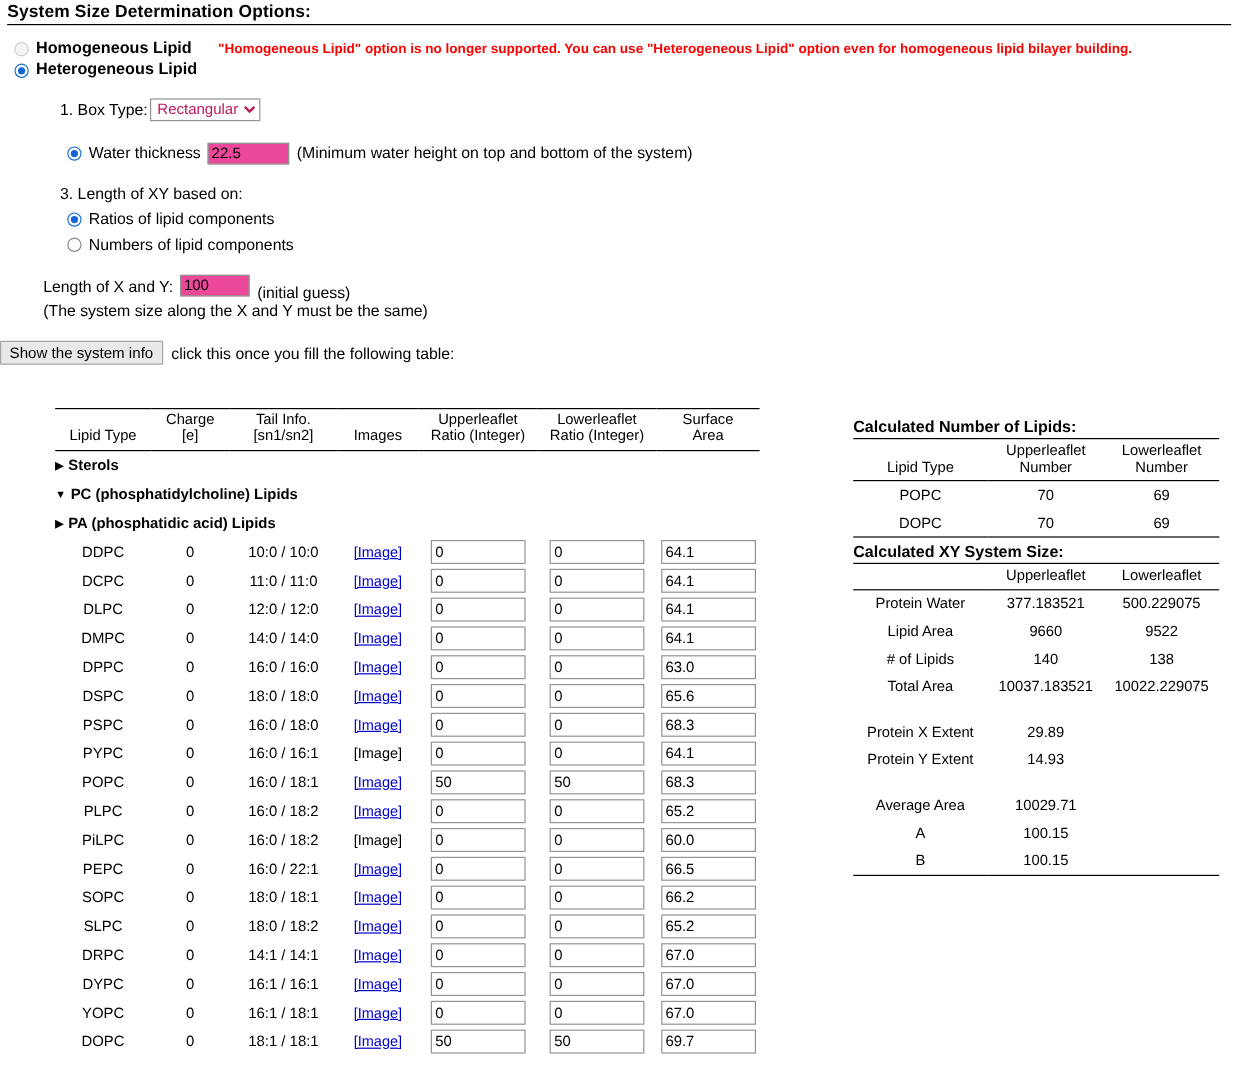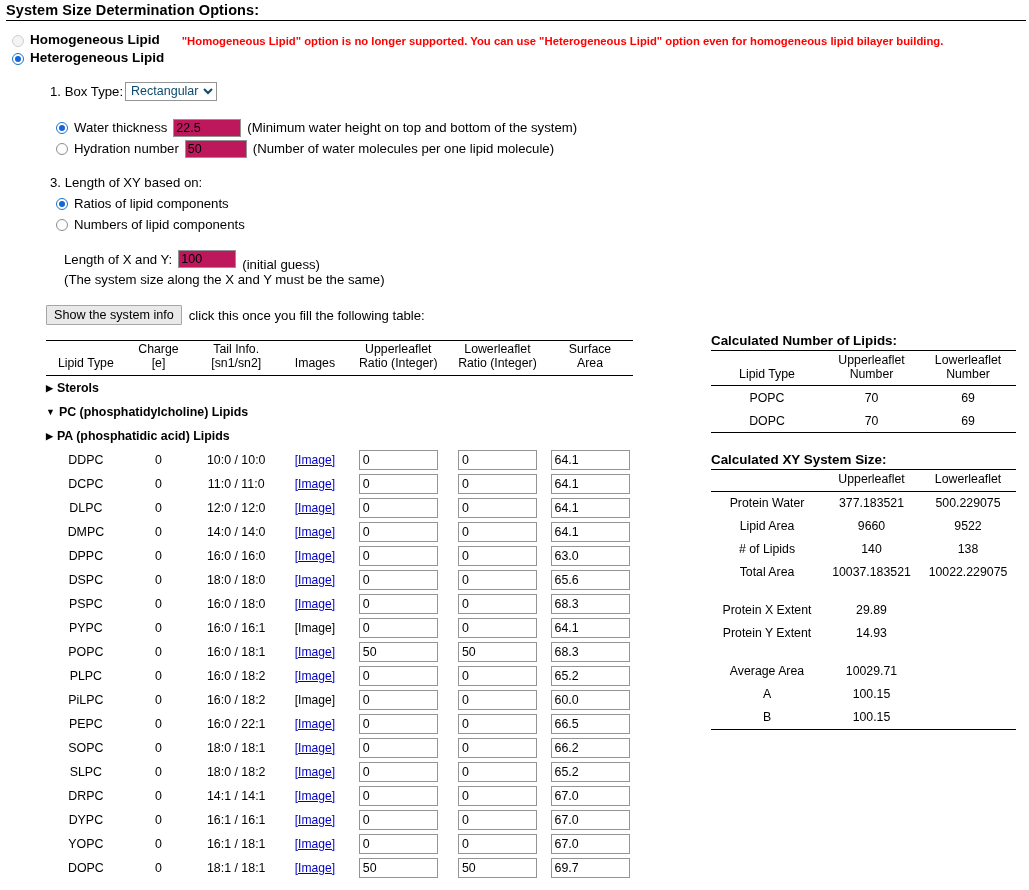--- a/index.html
+++ b/index.html
@@ -100,53 +100,52 @@
   }
   .sub-line .txt { margin-left: 6px; font-size: 13.2px; }
   .sub-line .note { margin-left: 6px; font-size: 13.2px; }
 
   input.txtbox {
     font-family: "Liberation Sans", sans-serif;
     font-size: 12.5px;
     height: 18px;
     box-sizing: border-box;
     border: 1px solid #949494;
-    background: #be185d;
+    background: #ec4899;
     padding: 0 2px;
     margin: 0 0 0 6px;
     color: #000;
     outline: none;
   }
   input.w-small { width: 68px; }
   input.w-hyd   { width: 62px; }
   input.w-xy    { width: 58px; }
 
   select.boxtype {
     font-family: "Liberation Sans", sans-serif;
     font-size: 12.5px;
     height: 19px;
     border: 1px solid #949494;
     background: #ffffff;
-    color: #0c4a6e;
+    color: #be185d;
     padding: 0 1px;
     margin: 0 2px;
   }
 
   .flat-line {
     display: flex;
     align-items: center;
     height: 20px;
     font-size: 13.2px;
   }
 
   
   .sysinfo-row {
     display: flex;
     align-items: center;
-    padding-left: 46px;
     margin-top: 16px;
   }
   button.sysbtn {
     font-family: "Liberation Sans", sans-serif;
     font-size: 12.6px;
     background: #e9e9e9;
     border: 1px solid #a6a6a6;
     border-radius: 1px;
     padding: 2px 7px;
     color: #000;
@@ -296,41 +295,35 @@
   </div>
 </div>
 
 <div class="section" style="margin-top:16px;">
   <div class="sub-line">
     <span class="radio checked"></span>
     <span class="txt">Water thickness</span>
     <input class="txtbox w-small" type="text" value="22.5" style="">
     <span class="note">(Minimum water height on top and bottom of the system)</span>
   </div>
-  <div class="sub-line">
-    <span class="radio"></span>
-    <span class="txt">Hydration number</span>
-    <input class="txtbox w-hyd" type="text" value="50" style="">
-    <span class="note">(Number of water molecules per one lipid molecule)</span>
-  </div>
 </div>
 
 <div class="section" style="margin-top:16px;">
   <div class="section-head">3. Length of XY based on:</div>
   <div class="sub-line">
     <span class="radio checked"></span>
     <span class="txt">Ratios of lipid components</span>
   </div>
   <div class="sub-line">
     <span class="radio"></span>
     <span class="txt">Numbers of lipid components</span>
   </div>
 </div>
 
-<div class="section" style="margin-top:14px;padding-left:64px;">
+<div class="section" style="margin-top:14px;padding-left:36px;">
   <div class="flat-line">
     <span>Length of X and Y:</span>
     <input class="txtbox w-xy" type="text" value="100" style="">
     <span style="margin-left:6px;margin-top:10px;">(initial guess)</span>
   </div>
   <div class="flat-line">(The system size along the X and Y must be the same)</div>
 </div>
 
 <div class="sysinfo-row">
   <button class="sysbtn">Show the system info</button>
@@ -538,21 +531,21 @@
           <td class="c-tail">18:1 / 18:1</td>
           <td class="c-img"><a class="imglink" href="#">[Image]</a></td>
           <td class="c-up"><input class="cell" type="text" value="50" style=""></td>
           <td class="c-low"><input class="cell" type="text" value="50" style=""></td>
           <td class="c-sa"><input class="cell" type="text" value="69.7" style=""></td>
         </tr>
       </tbody>
   </table>
 </div>
 
-<div class="panel" style="top:333px;">
+<div class="panel" style="top:348px;">
   <div class="panel-title">Calculated Number of Lipids:</div>
   <table class="rpanel">
     <thead>
       <tr>
         <th class="rp-c1">
           <div>Lipid Type</div>
         </th>
         <th class="rp-c2">
           <div>Upperleaflet</div>
           <div>Number</div>

